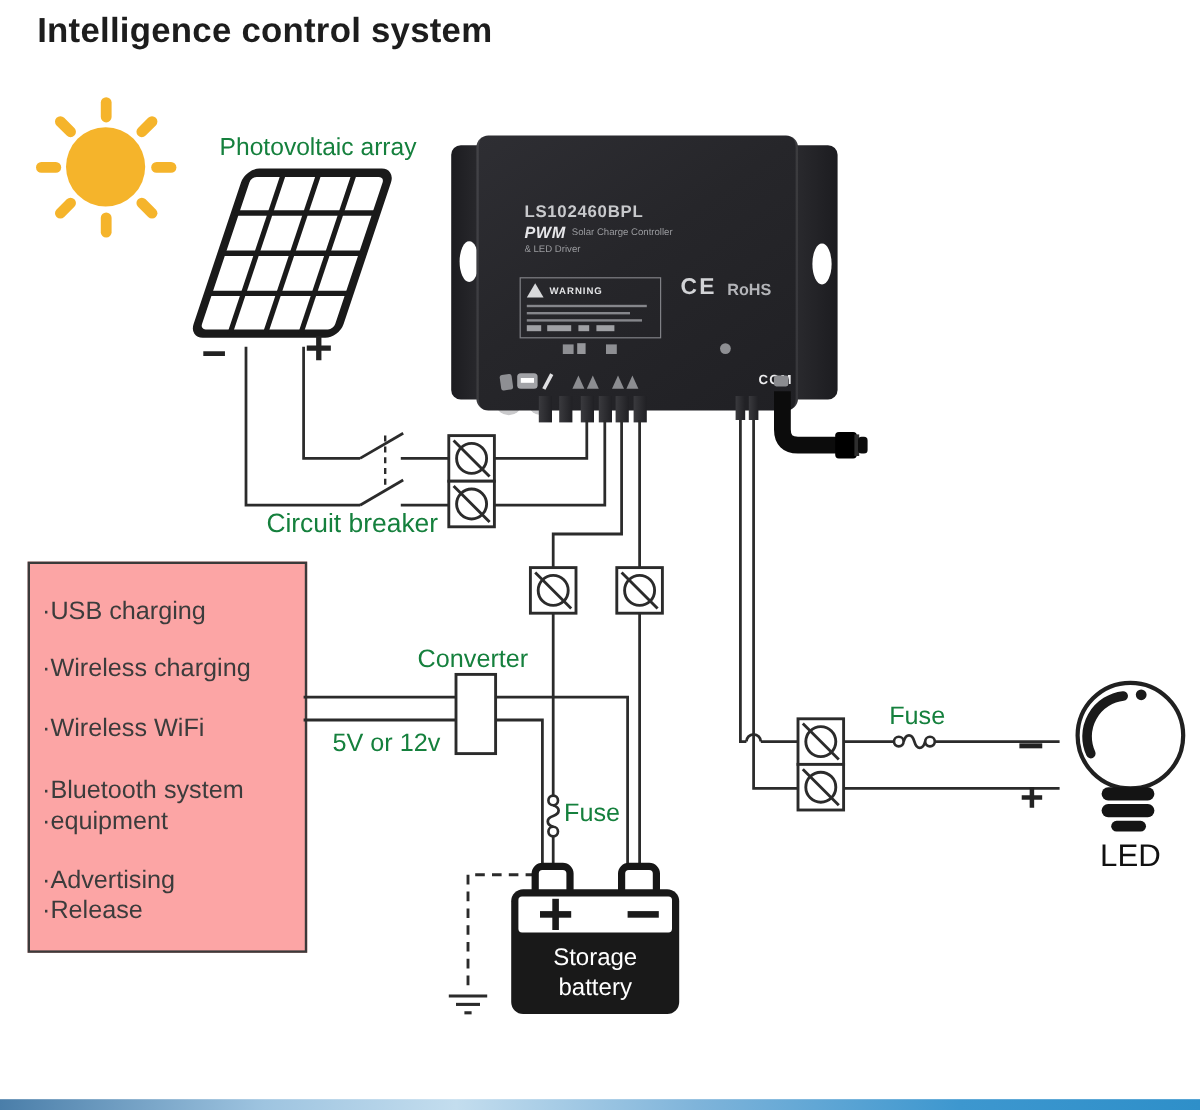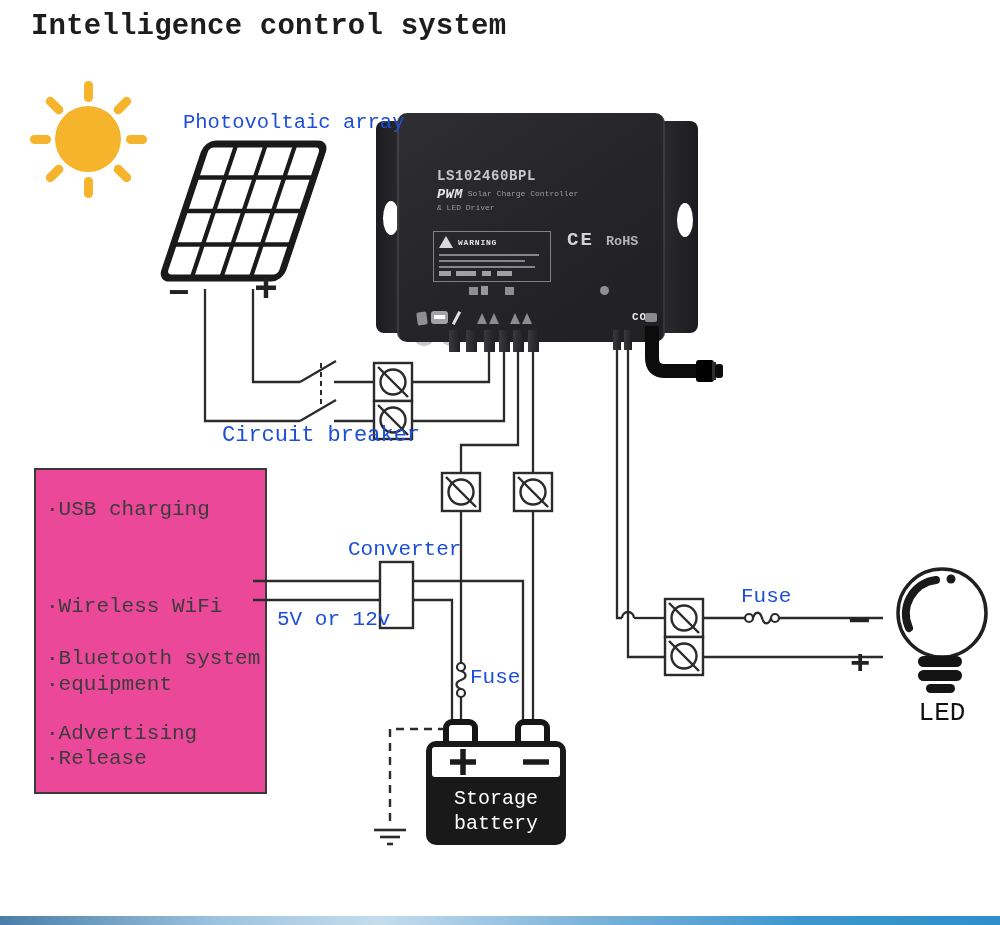--- a/index.html
+++ b/index.html
@@ -1,19 +1,19 @@
 <!DOCTYPE html>
 <html><head>
 <meta charset="utf-8">
 <style>
   html,body{margin:0;padding:0;background:#fff;}
   #canvas{position:relative;width:1000px;height:925px;background:#fff;overflow:hidden;
-          font-family:Liberation Mono, monospace;}
+          font-family:Liberation Sans, sans-serif;}
   .abs{position:absolute;}
-  .blue{color:#1d4ed8;}
+  .blue{color:#15803d;}
   
   .title{left:31px;top:10px;font-size:29px;font-weight:800;color:#1d1d1d;letter-spacing:.2px;}
   
   .sun{left:88px;top:139px;width:0;height:0;}
   .sun .core{position:absolute;left:-33px;top:-33px;width:66px;height:66px;border-radius:50%;background:#f5b42b;}
   .sun .ray{position:absolute;left:-4.5px;top:-10.5px;width:9px;height:21px;border-radius:5px;background:#f5b42b;}
   
   .lbl{font-size:21px;}
   .pv-label{left:183px;top:111px;font-size:20.5px;}
   .breaker-label{left:222px;top:423px;font-size:22px;}
@@ -23,21 +23,21 @@
   .led-fuse-label{left:741px;top:585px;}
   .battery-voltage{left:398px;top:849px;width:196px;text-align:center;font-size:23px;}
   .storage-name{left:436px;top:786px;width:120px;text-align:center;font-size:20px;line-height:25px;color:#fff;}
   .led-label{left:912px;top:698px;width:60px;text-align:center;font-size:26px;color:#111;font-weight:500;}
   .sign{color:#222;font-weight:600;}
   .pv-minus{left:168px;top:274px;font-size:36px;}
   .pv-plus{left:254px;top:268px;font-size:40px;}
   .led-minus{left:848px;top:601px;font-size:38px;}
   .led-plus{left:850px;top:646px;font-size:34px;}
   
-  .features{left:23px;top:468px;width:229px;height:322px;border:2px solid #3a3a3a;background:#ec4899;margin-left:11px;}
+  .features{left:23px;top:468px;width:229px;height:322px;border:2px solid #3a3a3a;background:#fca5a5;}
   .features .item{position:absolute;left:10px;font-size:21px;color:#3c3c3c;white-space:nowrap;}
   
   .flange{background:linear-gradient(90deg,#1c1c20,#2b2b2f);}
   .flange-l{left:376px;top:121px;width:28px;height:212px;border-radius:8px 0 0 8px;}
   .flange-r{left:660px;top:121px;width:38px;height:212px;border-radius:0 8px 8px 0;background:linear-gradient(90deg,#2b2b2f,#1c1c20);}
   .hole{background:#fff;border-radius:50%;width:16px;height:34px;}
   .hole-l{left:383px;top:201px;}
   .hole-r{left:677px;top:203px;}
   .ctrl-body{left:397px;top:113px;width:268px;height:229px;border-radius:10px;
     background:linear-gradient(145deg,#2e2e33 0%,#26262a 45%,#202024 100%);
@@ -85,20 +85,21 @@
     <span class="ray" style="transform:rotate(90deg) translateY(-48px)"></span>
     <span class="ray" style="transform:rotate(135deg) translateY(-48px)"></span>
     <span class="ray" style="transform:rotate(180deg) translateY(-48px)"></span>
     <span class="ray" style="transform:rotate(225deg) translateY(-48px)"></span>
     <span class="ray" style="transform:rotate(270deg) translateY(-48px)"></span>
     <span class="ray" style="transform:rotate(315deg) translateY(-48px)"></span>
   </div>
 
   <div class="abs features">
     <div class="item" style="top:28px">·USB charging</div>
+    <div class="item" style="top:75px">·Wireless charging</div>
     <div class="item" style="top:125px">·Wireless WiFi</div>
     <div class="item" style="top:177px">·Bluetooth system</div>
     <div class="item" style="top:203px">·equipment</div>
     <div class="item" style="top:252px">·Advertising</div>
     <div class="item" style="top:277px">·Release</div>
   </div>
 
   <div class="abs flange flange-l"></div>
   <div class="abs flange flange-r"></div>
   <div class="abs hole hole-l"></div>

